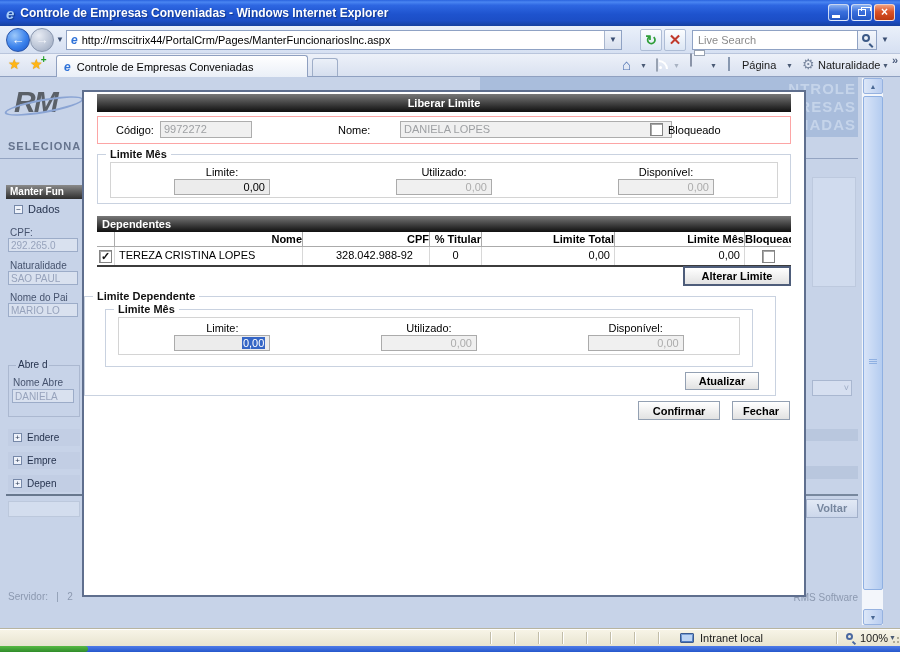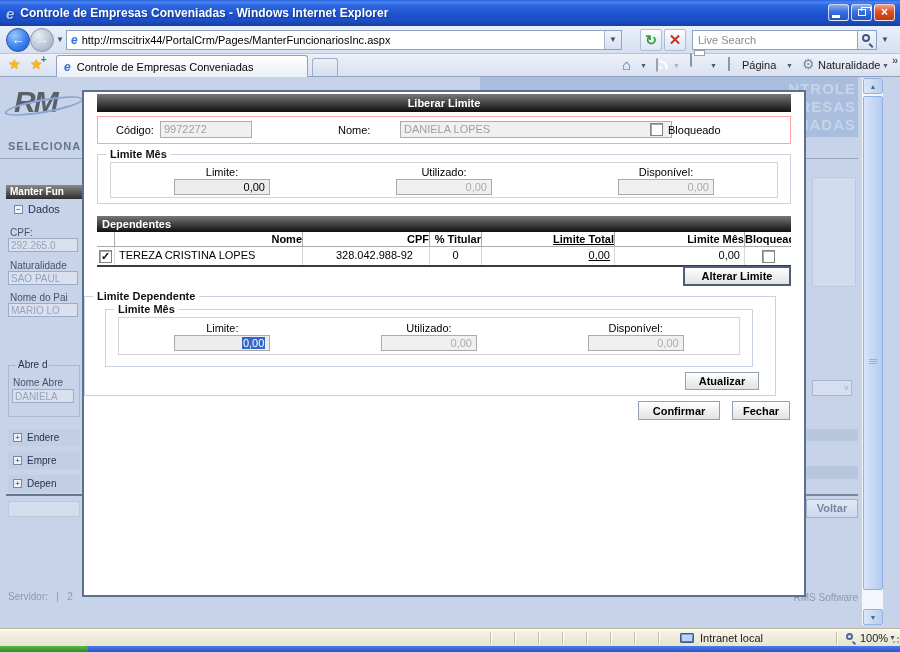--- a/index.html
+++ b/index.html
@@ -113,21 +113,21 @@
   .fval.disabled { color:#ACACAC; }
   .sel { background:#3566C6; color:#fff; padding:0 1px; }
   .m-depbar { position:absolute; left:13px; top:124px; width:694px; height:16px; background:linear-gradient(180deg,#787878,#101010); color:#fff; font-weight:bold; font-size:11px; line-height:16px; padding-left:5px; }
   .m-table { position:absolute; left:13px; top:140px; width:694px; border-bottom:2px solid #3C3C3C; }
   .t-hrow { display:flex; height:15px; border-bottom:1px solid #ABABAB; }
   .t-hcell { font-size:11px; font-weight:bold; text-align:right; border-right:1px solid #ABABAB; line-height:14px; white-space:nowrap; overflow:hidden; }
   .t-hcell:last-child { border-right:none; }
   .t-drow { display:flex; height:18px; background:#fff; align-items:center; }
   .t-dcell { font-size:11px; color:#000; border-right:1px solid #D8D8D8; height:100%; line-height:17px; white-space:nowrap; overflow:hidden; }
   .t-dcell:last-child { border-right:none; }
-  .w0{width:18px;} .w1{width:188px;} .w2{width:127px;} .w3{width:52px;} .w4{width:133px;text-decoration:underline;} .w5{width:130px;} .w6{width:46px;}
+  .w0{width:18px;} .w1{width:188px;} .w2{width:127px;} .w3{width:52px;} .w4{width:133px;} .w5{width:130px;} .w6{width:46px;}
   .btn { background:linear-gradient(180deg,#FFFFFF,#E2E2E2); border:1px solid #93A0B2; font-size:11px; font-weight:bold; color:#000; text-align:center; font-family:"Liberation Sans",sans-serif; }
   .alterar { position:absolute; left:599px; top:174px; width:108px; height:20px; border:2px solid #4E5D7A; line-height:15px; }
   .atualizar { position:absolute; right:16px; bottom:5px; width:74px; height:18px; line-height:15px; }
   .confirmar { position:absolute; left:554px; top:309px; width:82px; height:19px; line-height:16px; }
   .fechar { position:absolute; left:648px; top:309px; width:58px; height:19px; line-height:16px; }
 
   
   .statusbar { position:absolute; left:0; top:628px; width:900px; height:18px; background:linear-gradient(180deg,#F8F5E8,#E8E4D0); border-top:1px solid #B8B4A0; box-shadow:inset 0 1px 0 #FFFFFF; }
   .ssep { position:absolute; top:3px; width:2px; height:12px; border-left:1px solid #C2BDA8; border-right:1px solid #FFFFFF; }
   .zone-icon { position:absolute; left:680px; top:4px; width:14px; height:10px; background:linear-gradient(180deg,#7AA0D8,#4A78C0); border:1px solid #3A5A90; border-radius:1px; }

